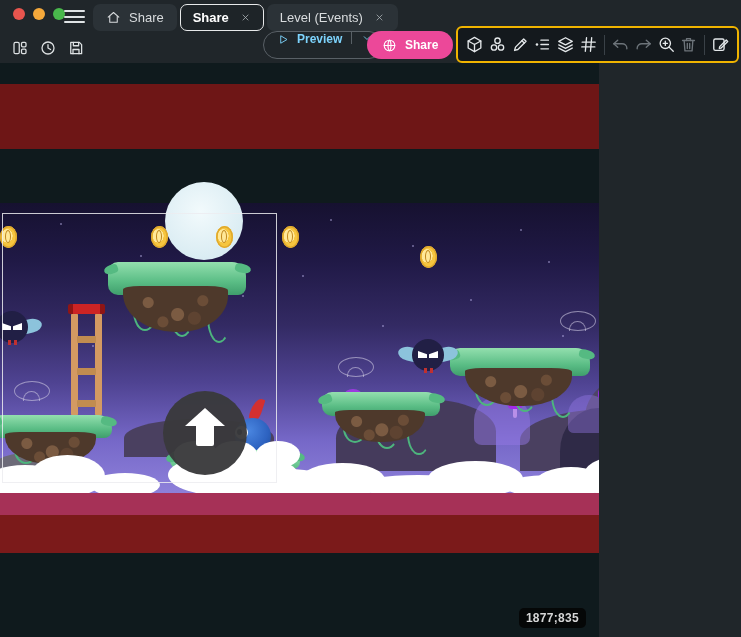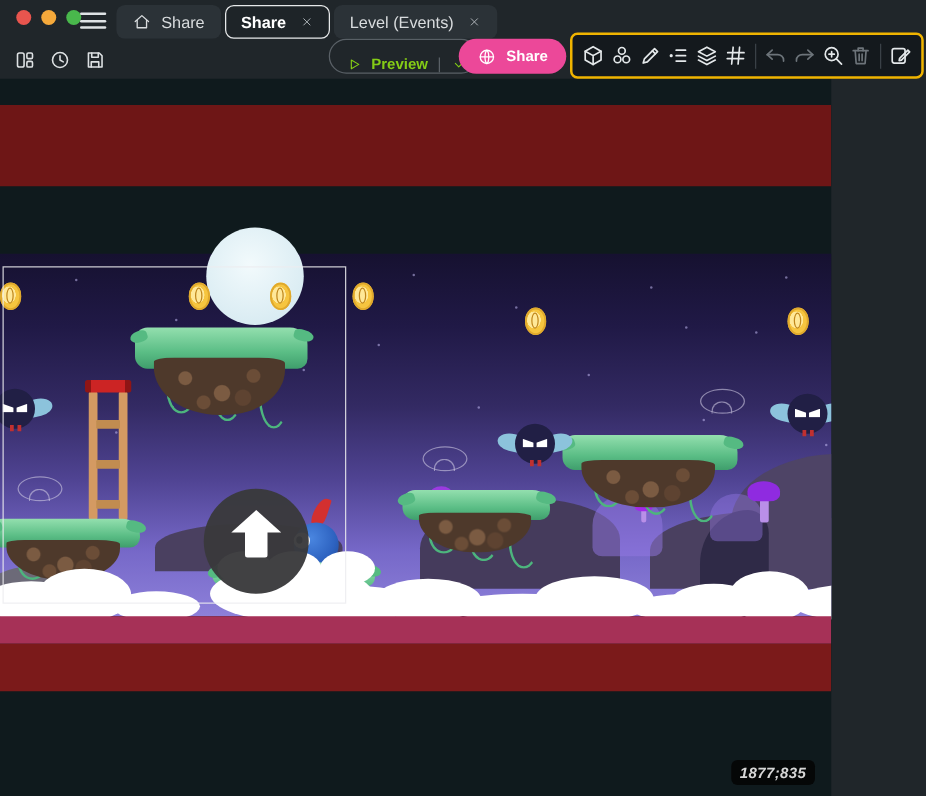--- a/index.html
+++ b/index.html
@@ -19,41 +19,41 @@
   .tab .ticon{display:grid;place-items:center;color:#d9dcde;}
   .tab .ticon svg{width:15px;height:15px;display:block;}
   .tab .tclose{display:grid;place-items:center;color:#aeb4b8;margin-left:3px;}
   .tab .tclose svg{width:11px;height:11px;display:block;}
 
   
   .toolbar{position:absolute;top:33px;left:0;right:0;height:30px;}
   .tb-left{position:absolute;left:7px;top:2px;display:flex;gap:3px;}
   .tbicon{width:25px;height:25px;display:grid;place-items:center;background:none;border:none;color:#dde1e3;cursor:pointer;padding:0;}
   .tbicon svg{width:18px;height:18px;display:block;}
-  .preview-group{position:absolute;left:263px;top:-2px;height:28px;display:flex;align-items:flex-end;
-       border:1px solid #596066;border-radius:15px;overflow:hidden;color:#84cc16;box-sizing:border-box;}
+  .preview-group{position:absolute;left:263px;top:-2px;height:28px;display:flex;align-items:flex-start;
+       border:1px solid #596066;border-radius:15px;overflow:hidden;color:#7dd3fc;box-sizing:border-box;}
   .pg-main{display:flex;align-items:center;gap:7px;padding:0 9px 0 13px;font-size:12px;font-weight:bold;
        font-family:inherit;background:transparent;border:none;color:inherit;cursor:pointer;}
   .pg-main svg{width:13px;height:13px;display:block;}
   .pg-drop{display:flex;align-items:center;padding:0 9px;border:none;border-left:1px solid #596066;background:transparent;color:inherit;cursor:pointer;}
   .pg-drop svg{width:12px;height:12px;display:block;}
   .share-btn{position:absolute;left:367px;top:-2px;height:28px;display:flex;align-items:center;gap:8px;padding:0 15px;
        border-radius:15px;background:#5c49e3;color:#fff;font-size:12px;font-weight:bold;font-family:inherit;border:none;cursor:pointer;}
   .share-btn svg{width:15px;height:15px;display:block;}
 
   
   .tools-box{position:absolute;left:456px;top:26px;width:283px;height:37px;border:2px solid #f0b400;border-radius:6px;
        background:#14191d;display:flex;align-items:center;padding:0 5px;gap:0;box-sizing:border-box;z-index:3;}
   .tool{width:27px;height:26px;display:grid;place-items:center;background:none;border:none;color:#e4e8ea;cursor:pointer;padding:0;}
   .tool.disabled{color:#6d747a;}
   .tool svg{width:19px;height:19px;display:block;}
   .tsep{width:1px;height:20px;background:#3a4147;margin:0 4px;}
 
   
-  .canvas{position:absolute;top:63px;left:0;width:665px;height:574px;background:#0f1a1d;overflow:hidden;font-style:italic;}
+  .canvas{position:absolute;top:63px;left:0;width:599px;height:574px;background:#0f1a1d;overflow:hidden;}
   .band{position:absolute;left:0;right:0;}
   .band-top{top:21px;height:65px;z-index:8;}
   .band-pink{top:430px;height:22px;z-index:8;}
   .band-red{top:452px;height:38px;z-index:8;}
 
   .sky{position:absolute;top:140px;left:0;width:741px;height:290px;
        background:linear-gradient(#161130 0%,#201946 20%,#332a63 42%,#4f4392 62%,#7668c8 82%,#8d80da 100%);}
   .star{position:absolute;width:2px;height:2px;border-radius:50%;background:#cfc8ff;opacity:.5;z-index:1;}
   .mountain{position:absolute;z-index:1;}
   .dome{position:absolute;border-radius:50% 50% 14% 14%;z-index:1;}

